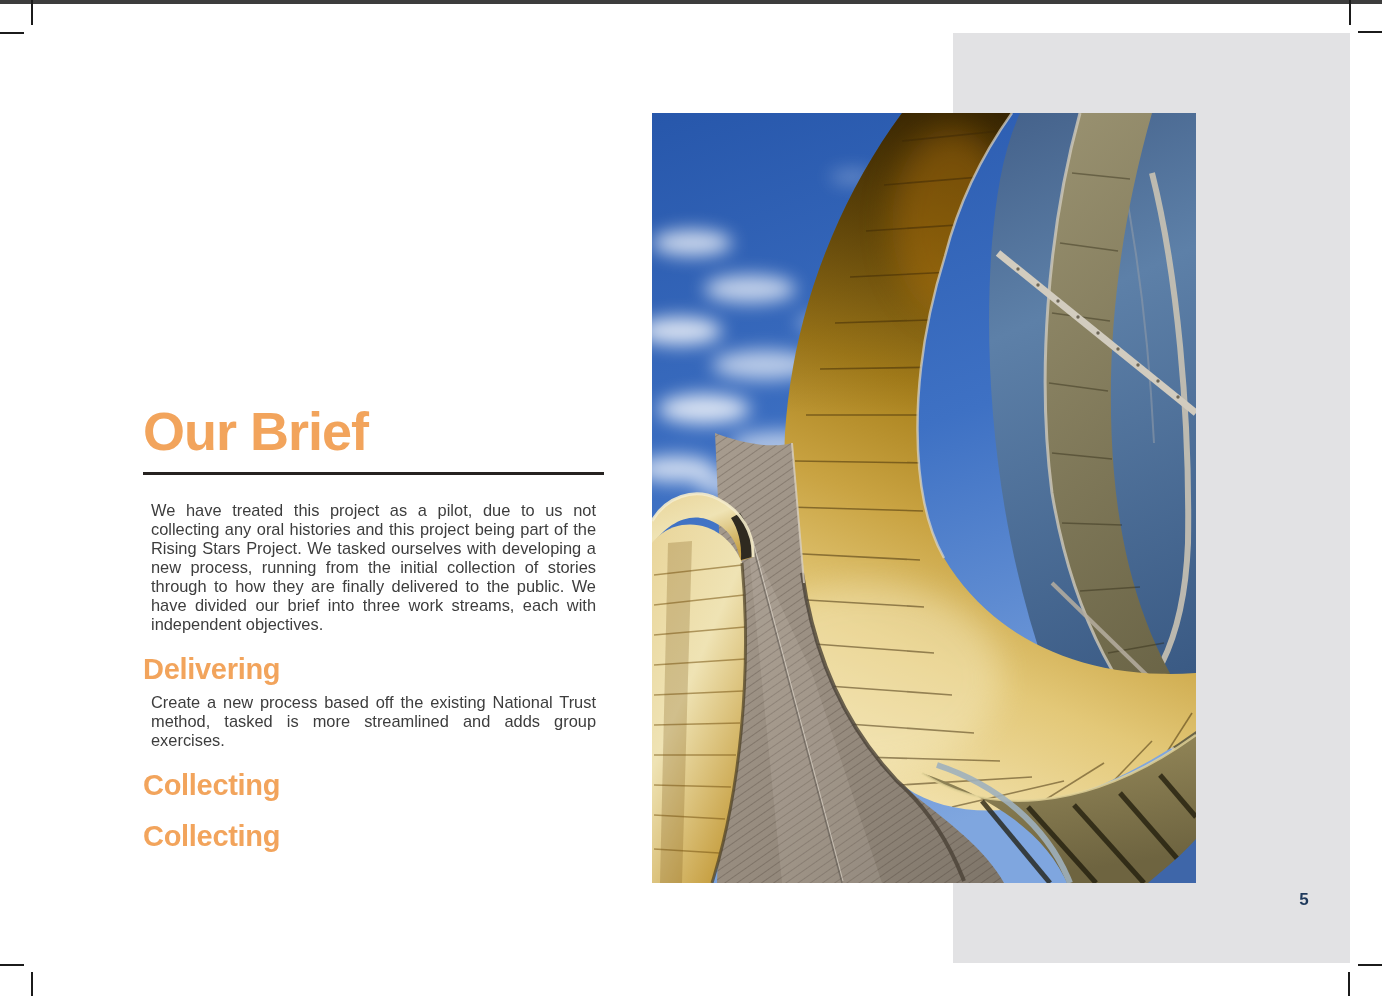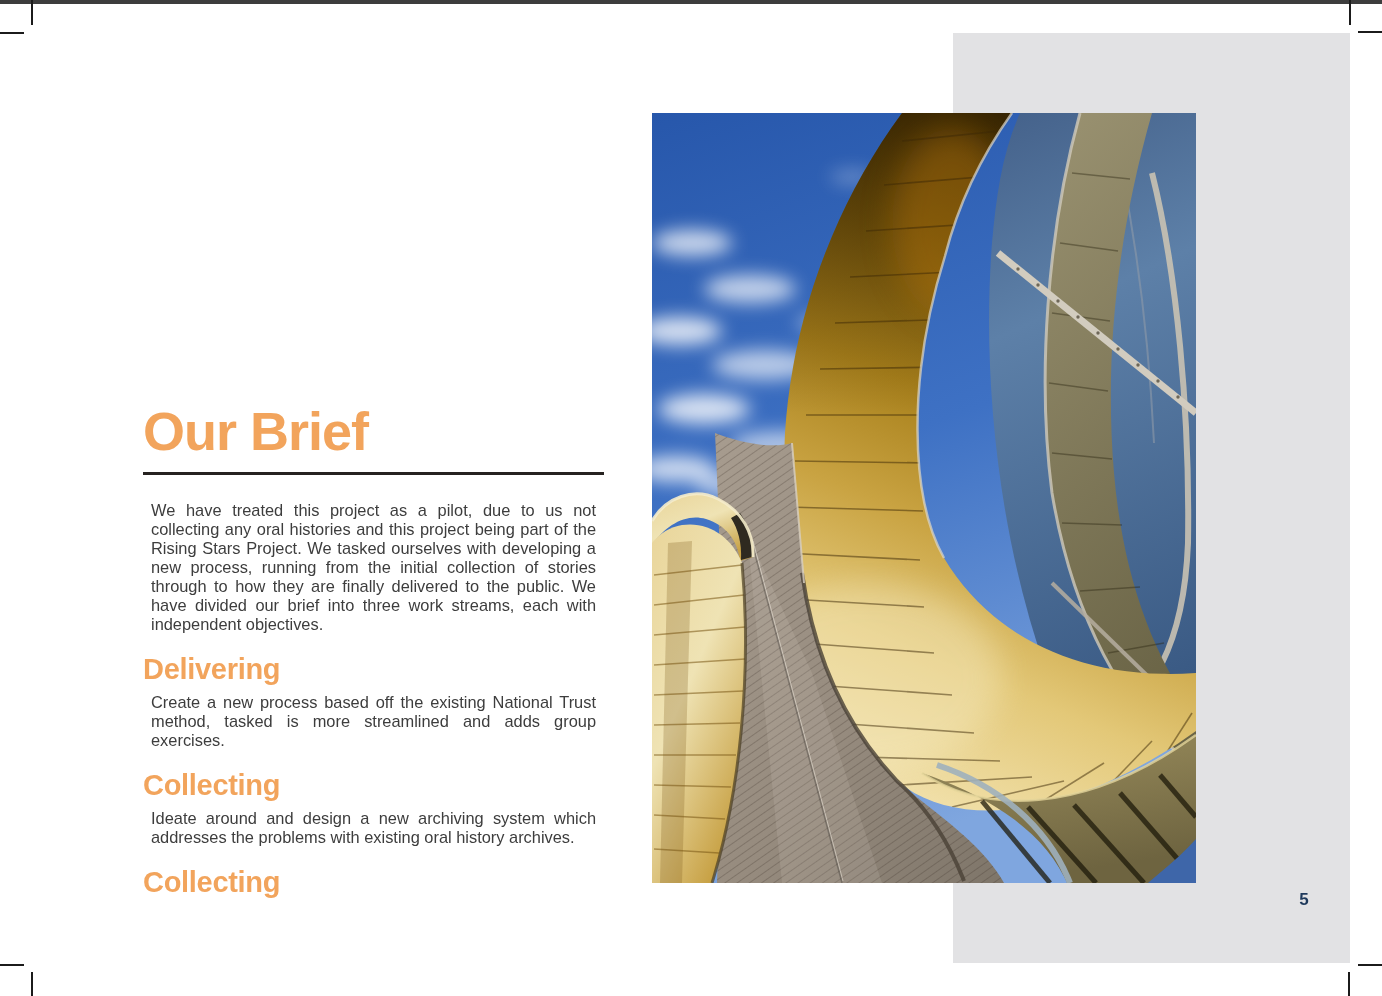--- a/index.html
+++ b/index.html
@@ -259,21 +259,20 @@
     <div class="rule"></div>
     <p class="body-text">We have treated this project as a pilot, due to us not collecting any oral histories and this project being part of the Rising Stars Project. We tasked ourselves with developing a new process, running from the initial collection of stories through to how they are finally delivered to the public. We have divided our brief into three work streams, each with independent objectives.</p>
 
     <div class="section">
       <h2>Delivering</h2>
       <p class="body-text">Create a new process based off the existing National Trust method, tasked is more streamlined and adds group exercises.</p>
     </div>
 
     <div class="section">
       <h2>Collecting</h2>
-      <p class="body-text">Ideate around and design a new archiving system which addresses the problems with existing oral history archives.</p>
     </div>
 
     <div class="section">
       <h2>Collecting</h2>
     </div>
   </div>
 
   <div class="page-num">5</div>
 
 </div>

